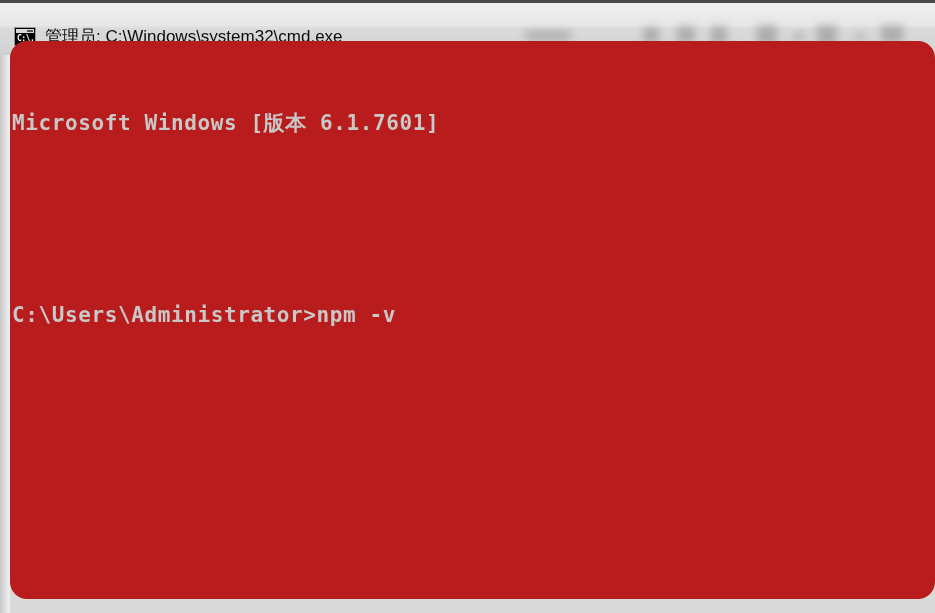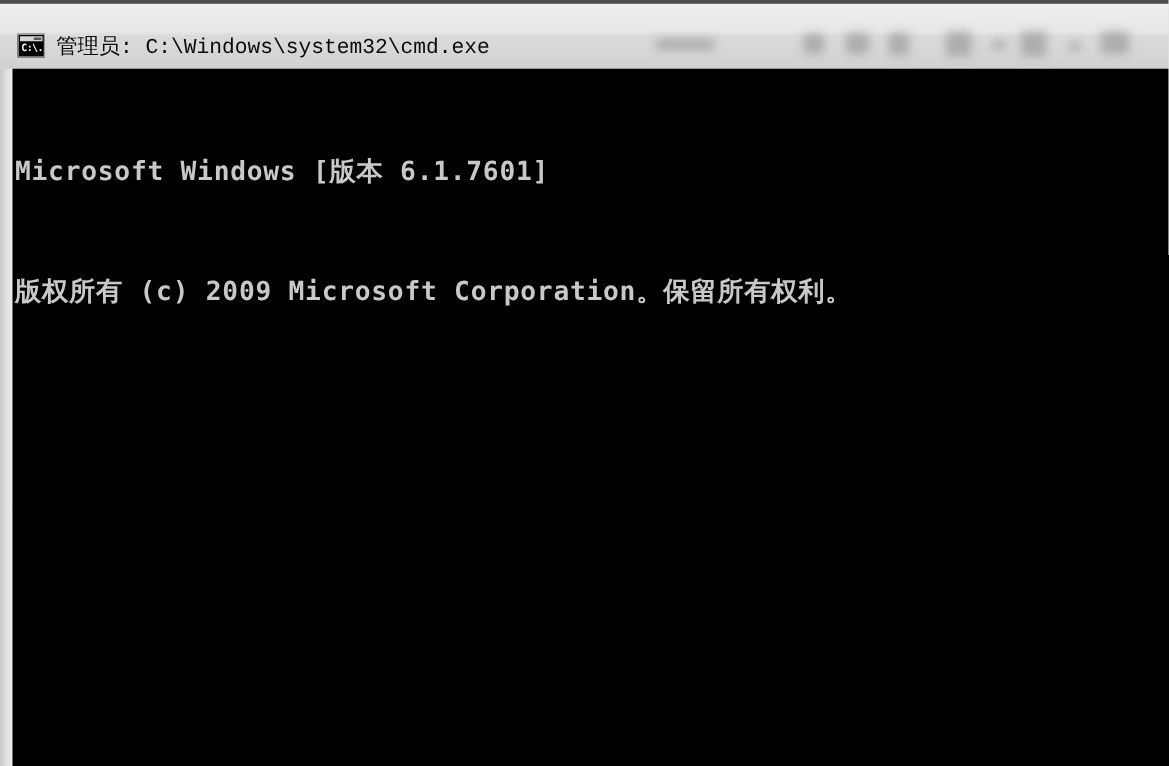--- a/index.html
+++ b/index.html
@@ -82,21 +82,21 @@
     top: 6px;
     font-family: "DejaVu Sans Mono", monospace;
     font-size: 8px;
     line-height: 9px;
     color: #ffffff;
     letter-spacing: -0.5px;
     font-weight: bold;
   }
 
   #title-text {
-    font-family: Liberation Mono, monospace;
+    font-family: Liberation Sans, sans-serif;
     font-size: 17px;
     color: #0c0c0c;
     white-space: nowrap;
     letter-spacing: 0px;
   }
 
   
   #titlebar-ghosts {
     position: absolute;
     left: 525px;
@@ -110,25 +110,26 @@
   #titlebar-ghosts span {
     position: absolute;
     background: #6e6e6e;
     border-radius: 1px;
   }
 
   
   #console {
     position: absolute;
     left: 10px;
-    top: 55px;
+    top: 41px;
     width: 925px;
     height: 558px;
-    background: #000000;
+    background: #b91c1c;
     overflow: hidden;
+    border-radius: 17px;
   }
   
   #left-frame {
     position: absolute;
     left: 0;
     top: 55px;
     width: 10px;
     height: 558px;
     background: linear-gradient(to right, #c8c8c8 0%, #dcdcdc 45%, #f0f0f0 100%);
   }
@@ -178,20 +179,20 @@
       <span style="left:330px; top:11px; width:10px; height:6px;"></span>
       <span style="left:356px; top:2px;  width:22px; height:18px;"></span>
     </div>
   </div>
 
   <div id="left-frame"></div>
 
   <div id="console">
     <div id="console-text">
       <div class="line">Microsoft Windows [版本 6.1.7601]</div>
-      <div class="line">版权所有 (c) 2009 Microsoft Corporation。保留所有权利。</div>
       <div class="line blank"></div>
+      <div class="line">C:\Users\Administrator&gt;npm -v</div>
       <div class="line blank"></div>
       
     </div>
   </div>
 
 </div>
 
 </body></html>

